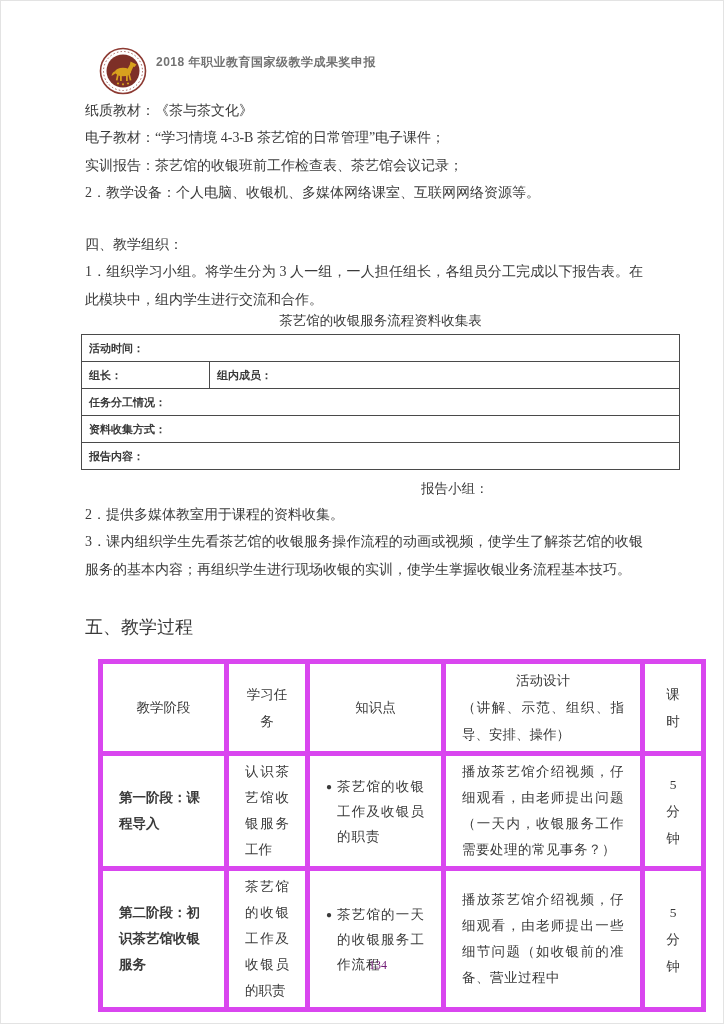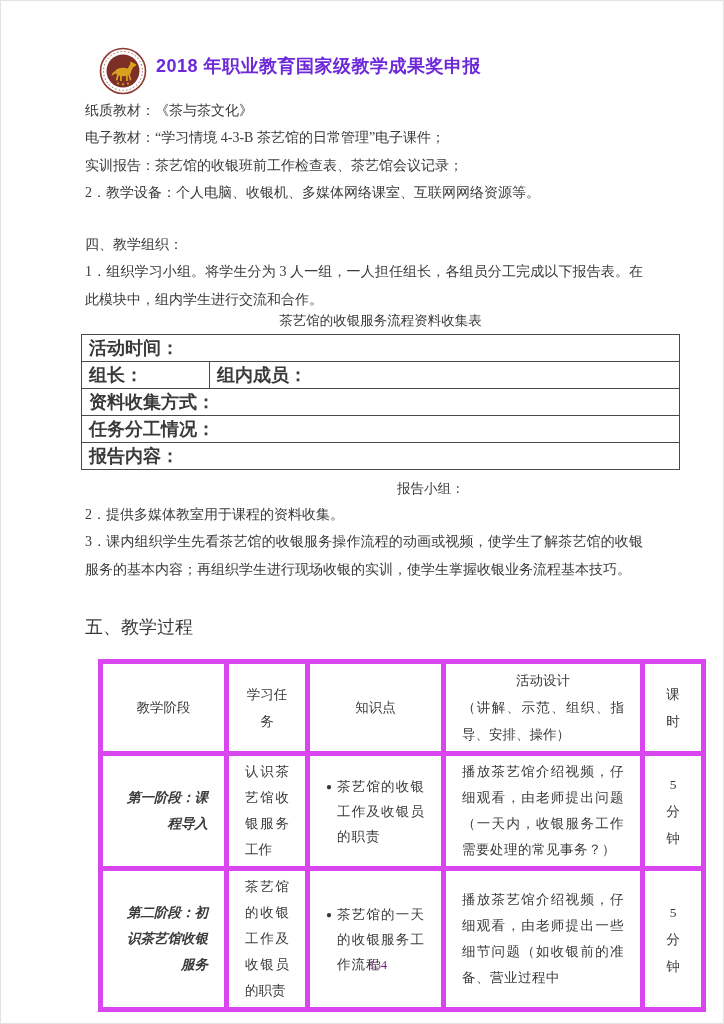--- a/index.html
+++ b/index.html
@@ -11,53 +11,53 @@
     box-sizing:border-box;
     font-family:"Liberation Serif","DejaVu Serif",serif;
     color:#3a3a3a;
     overflow:hidden;
   }
   
   .logo{position:absolute;left:98px;top:45px;width:48px;height:50px;}
   .hdr-title{
     position:absolute;left:155px;top:53px;
     font-family:"Liberation Sans","DejaVu Sans",sans-serif;
-    font-size:18px;font-weight:bold;color:#6d28d9;letter-spacing:0.5px;text-align:right;
+    font-size:12px;font-weight:bold;color:#737373;letter-spacing:0.5px;text-align:right;
   }
   
   .tblock{position:absolute;left:84px;width:558px;font-size:14px;line-height:27.4px;}
   .tblock p{margin:0;text-align:justify;}
   .intro{top:96px;}
   .sec4{top:230px;}
   .notes{top:500px;}
   .sec5{top:613px;font-size:18px;}
   .t1-title{position:absolute;left:80px;top:311px;width:599px;text-align:center;font-size:13.5px;}
-  .report-group{position:absolute;left:396px;top:479px;font-size:13.5px;}
+  .report-group{position:absolute;left:420px;top:479px;font-size:13.5px;}
   
   .table1{
     position:absolute;left:80px;top:333px;width:599px;
     border-collapse:collapse;table-layout:fixed;
   }
   .table1 td{
     border:1px solid #4a4a4a;height:26px;
-    padding:0 0 0 7px;font-size:18px;font-weight:bold;vertical-align:middle;
+    padding:0 0 0 7px;font-size:11px;font-weight:bold;vertical-align:middle;
   }
   
   .table2{
     position:absolute;left:97px;top:658px;width:603px;
     border-collapse:collapse;table-layout:fixed;font-size:13.5px;
   }
   .table2 td{
     border:5px solid #d946ef;vertical-align:middle;
     padding:3px 16px;box-sizing:border-box;overflow:hidden;
   }
   .table2{border:2px solid #4a4a4a;}
   .t2-head td{text-align:center;line-height:27px;}
   .t2-head .ad-note{text-align:justify;display:block;}
-  .cell-stage{font-weight:bold;text-align:right;line-height:26px;padding:3px 4px;font-style:italic;}
+  .cell-stage{font-weight:bold;text-align:left;line-height:26px;padding:3px 4px;}
   .cell-task{line-height:26px;text-align:justify;vertical-align:middle;}
   .cell-knowledge{vertical-align:top;padding-top:8px;}
   .kn-wrap{display:flex;gap:5px;}
   .kn-bullet{font-size:10px;line-height:25px;flex:0 0 auto;}
   .kn-text{line-height:25px;text-align:justify;letter-spacing:1px;}
   .cell-activity{vertical-align:top;line-height:26px;text-align:justify;padding-top:5px;letter-spacing:0.5px;}
   .cell-hours{text-align:center;line-height:27px;}
   .page-num{
     position:absolute;left:16px;top:957px;width:100%;text-align:center;
     font-size:12px;color:#701a75;
@@ -110,24 +110,24 @@
       </colgroup>
     <tbody>
         <tr>
       <td colspan="2">活动时间：</td>
     </tr>
     <tr>
       <td>组长：</td>
       <td>组内成员：</td>
     </tr>
     <tr>
-      <td colspan="2">资料收集方式：</td>
+      <td colspan="2">任务分工情况：</td>
     </tr>
     <tr>
-      <td colspan="2">任务分工情况：</td>
+      <td colspan="2">资料收集方式：</td>
     </tr>
     <tr>
       <td colspan="2">报告内容：</td>
     </tr>
   </tbody>
     </table>
 
   <div class="report-group">报告小组：</div>
 
   <div class="tblock notes">

